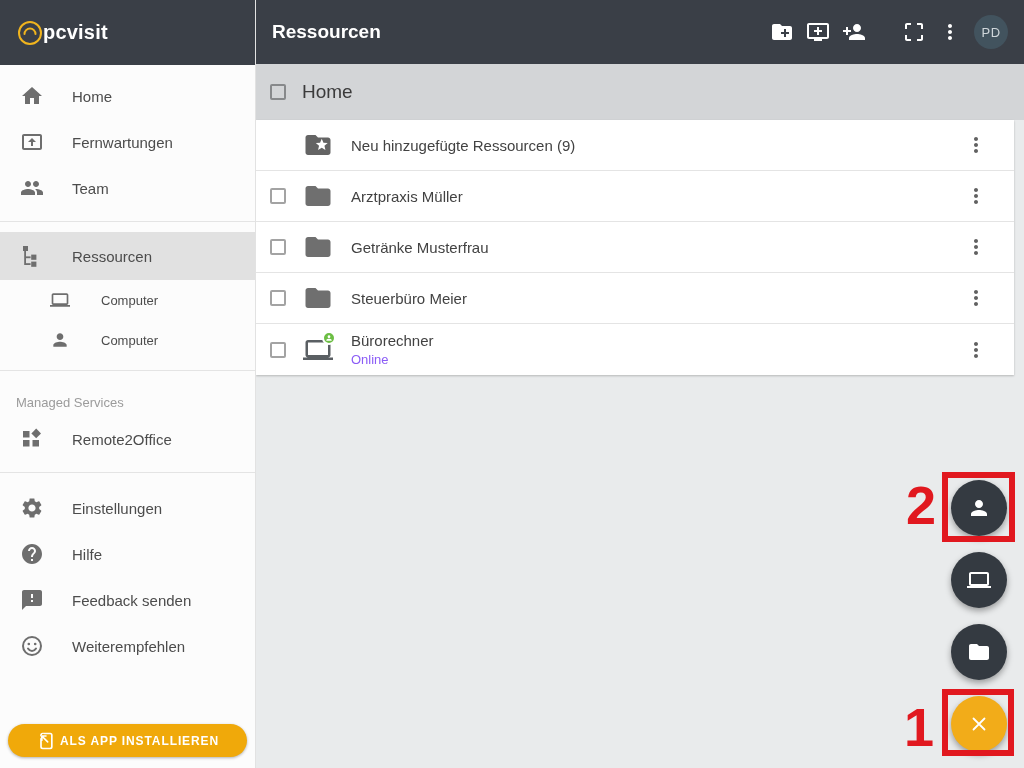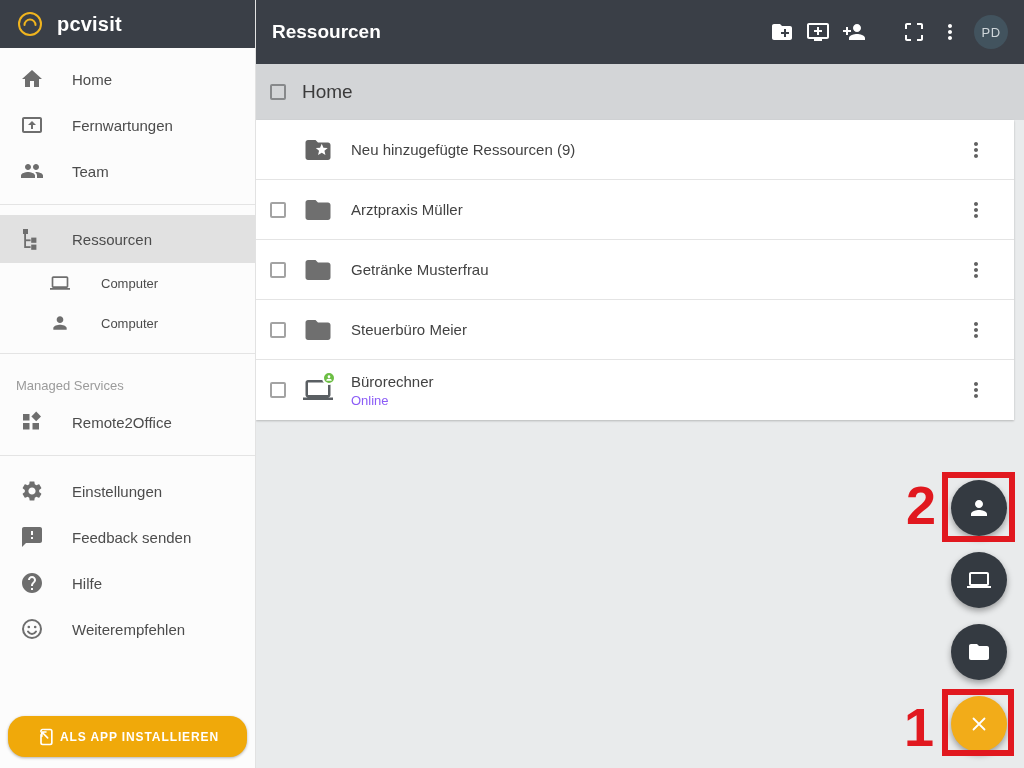--- a/index.html
+++ b/index.html
@@ -3,34 +3,34 @@
 <meta charset="utf-8">
 <style>
   * { margin:0; padding:0; box-sizing:border-box; }
   html,body { width:1024px; height:768px; overflow:hidden;
     font-family:"Liberation Sans", sans-serif; background:#e9ebec; }
   svg { display:block; }
 
   
   .sidebar { position:absolute; left:0; top:0; width:256px; height:768px;
     background:#fcfcfc; border-right:1px solid #e2e2e2; z-index:3; }
-  .sidebar-header { height:48px; background:#3a3f47; display:flex;
-    align-items:center; padding-left:17px; gap:14px; }
+  .sidebar-header { height:65px; background:#3a3f47; display:flex;
+    align-items:center; padding-left:17px; }
   .brand { color:#fff; font-size:20px; font-weight:bold; letter-spacing:.2px; }
   .nav { padding-top:8px; }
   .nav-item { height:46px; display:flex; align-items:center;
     padding-left:20px; gap:28px; color:#4c4c4c; font-size:15px; cursor:pointer; }
   .nav-item .ic { width:24px; height:24px; color:#6e6e6e; flex:0 0 24px; }
   .nav-item.active { background:#e1e1e1; height:48px; }
   .nav-sub { height:40px; display:flex; align-items:center;
     padding-left:50px; gap:31px; color:#4c4c4c; font-size:13px; cursor:pointer; }
   .nav-sub .ic { width:20px; height:20px; color:#6e6e6e; flex:0 0 20px; }
   .divider { border:none; border-top:1px solid #e4e4e4; margin:10px 0; }
   .section-label { padding:14px 0 6px 16px; font-size:13px; color:#9b9b9b; }
-  .install-btn { position:absolute; left:8px; right:8px; bottom:11px; height:41px;
+  .install-btn { position:absolute; left:8px; right:8px; bottom:11px; height:33px;
     background:#f0a90a; border:none; border-radius:17px; display:flex;
     align-items:center; justify-content:center; gap:4px; color:#fff;
     font-family:"Liberation Sans",sans-serif; font-weight:bold; font-size:12px;
     letter-spacing:.9px; cursor:pointer; box-shadow:0 1px 3px rgba(0,0,0,.3); }
 
   
   .main { position:absolute; left:256px; top:0; width:768px; height:768px; }
   .topbar { height:64px; background:#3a3f47; display:flex; align-items:center;
     padding:0 16px; position:relative; z-index:2; }
   .topbar-title { color:#fff; font-size:19px; font-weight:bold; }
@@ -40,21 +40,21 @@
   .avatar { width:34px; height:34px; border-radius:50%; background:#42535e;
     color:#cfd6da; font-size:13px; display:flex; align-items:center;
     justify-content:center; letter-spacing:.5px; cursor:pointer; }
 
   .home-row { height:56px; background:#d3d5d7; display:flex; align-items:center;
     padding-left:14px; gap:16px; }
   .home-row .label { font-size:19px; color:#3b3b3b; }
   .checkbox { width:16px; height:16px; border:2px solid #87898b; border-radius:2px;
     background:transparent; flex:0 0 16px; cursor:pointer; }
   .rows { margin-right:10px; background:#fff; box-shadow:0 1px 2px rgba(0,0,0,.22); }
-  .row { height:60px; display:flex; align-items:center; padding-left:14px;
+  .row { height:51px; display:flex; align-items:center; padding-left:14px;
     border-bottom:1px solid #e4e4e4; cursor:pointer; background:#fff; }
   .row:last-child { border-bottom:none; }
   .row .checkbox { border-color:#a3a3a3; margin-right:17px; }
   .row .checkbox.hidden { visibility:hidden; }
   .row .ric { width:30px; height:30px; margin-right:18px; color:#6f6f6f; position:relative; }
   .row .rlabel { font-size:15px; color:#424242; }
   .row .rsub { font-size:13px; color:#8b5cf6; margin-top:3px; }
   .row .kebab { margin-left:auto; margin-right:26px; width:24px; height:24px;
     color:#616161; cursor:pointer; background:none; border:none; padding:0; }
   .badge { position:absolute; top:-4px; right:-3px; width:14px; height:14px;
@@ -166,32 +166,32 @@
       <span class="ic">
         <svg viewBox="0 0 24 24" fill="currentColor">
             <path d="M19.14 12.94c.04-.3.06-.61.06-.94 0-.32-.02-.64-.07-.94l2.03-1.58c.18-.14.23-.41.12-.61l-1.92-3.32c-.12-.22-.37-.29-.59-.22l-2.39.96c-.5-.38-1.03-.7-1.62-.94l-.36-2.54c-.04-.24-.24-.41-.48-.41h-3.84c-.24 0-.43.17-.47.41l-.36 2.54c-.59.24-1.13.57-1.62.94l-2.39-.96c-.22-.08-.47 0-.59.22L2.74 8.87c-.12.21-.08.47.12.61l2.03 1.58c-.05.3-.09.63-.09.94s.02.64.07.94l-2.03 1.58c-.18.14-.23.41-.12.61l1.92 3.32c.12.22.37.29.59.22l2.39-.96c.5.38 1.03.7 1.62.94l.36 2.54c.05.24.24.41.48.41h3.84c.24 0 .44-.17.47-.41l.36-2.54c.59-.24 1.13-.56 1.62-.94l2.39.96c.22.08.47 0 .59-.22l1.92-3.32c.12-.22.07-.47-.12-.61l-2.01-1.58zM12 15.6c-1.98 0-3.6-1.62-3.6-3.6s1.62-3.6 3.6-3.6 3.6 1.62 3.6 3.6-1.62 3.6-3.6 3.6z"></path>
           </svg>
       </span>
       <span>Einstellungen</span>
     </div>
     <div class="nav-item">
       <span class="ic">
         <svg viewBox="0 0 24 24" fill="currentColor">
+            <path d="M12 2C6.48 2 2 6.48 2 12s4.48 10 10 10 10-4.48 10-10S17.52 2 12 2zm1 17h-2v-2h2v2zm2.07-7.75l-.9.92C13.45 12.9 13 13.5 13 15h-2v-.5c0-1.1.45-2.1 1.17-2.83l1.24-1.26c.37-.36.59-.86.59-1.41 0-1.1-.9-2-2-2s-2 .9-2 2H8c0-2.21 1.79-4 4-4s4 1.79 4 4c0 .88-.36 1.68-.93 2.25z"></path>
+          </svg>
+      </span>
+      <span>Hilfe</span>
+    </div>
+    <div class="nav-item">
+      <span class="ic">
+        <svg viewBox="0 0 24 24" fill="currentColor">
             <path d="M20 2H4c-1.1 0-1.99.9-1.99 2L2 22l4-4h14c1.1 0 2-.9 2-2V4c0-1.1-.9-2-2-2zm-7 12h-2v-2h2v2zm0-4h-2V6h2v4z"></path>
           </svg>
       </span>
       <span>Feedback senden</span>
-    </div>
-    <div class="nav-item">
-      <span class="ic">
-        <svg viewBox="0 0 24 24" fill="currentColor">
-            <path d="M12 2C6.48 2 2 6.48 2 12s4.48 10 10 10 10-4.48 10-10S17.52 2 12 2zm1 17h-2v-2h2v2zm2.07-7.75l-.9.92C13.45 12.9 13 13.5 13 15h-2v-.5c0-1.1.45-2.1 1.17-2.83l1.24-1.26c.37-.36.59-.86.59-1.41 0-1.1-.9-2-2-2s-2 .9-2 2H8c0-2.21 1.79-4 4-4s4 1.79 4 4c0 .88-.36 1.68-.93 2.25z"></path>
-          </svg>
-      </span>
-      <span>Hilfe</span>
     </div>
     <div class="nav-item">
       <span class="ic">
         <svg viewBox="0 0 24 24" fill="none" stroke="currentColor" stroke-width="2">
           <circle cx="12" cy="12" r="9"></circle>
           <circle cx="8.8" cy="10" r="0.6" fill="currentColor" stroke-width="1.4"></circle>
           <circle cx="15.2" cy="10" r="0.6" fill="currentColor" stroke-width="1.4"></circle>
           <path d="M8 14.5c.9 1.5 2.3 2.4 4 2.4s3.1-.9 4-2.4" stroke-linecap="round"></path>
         </svg>
       </span>

